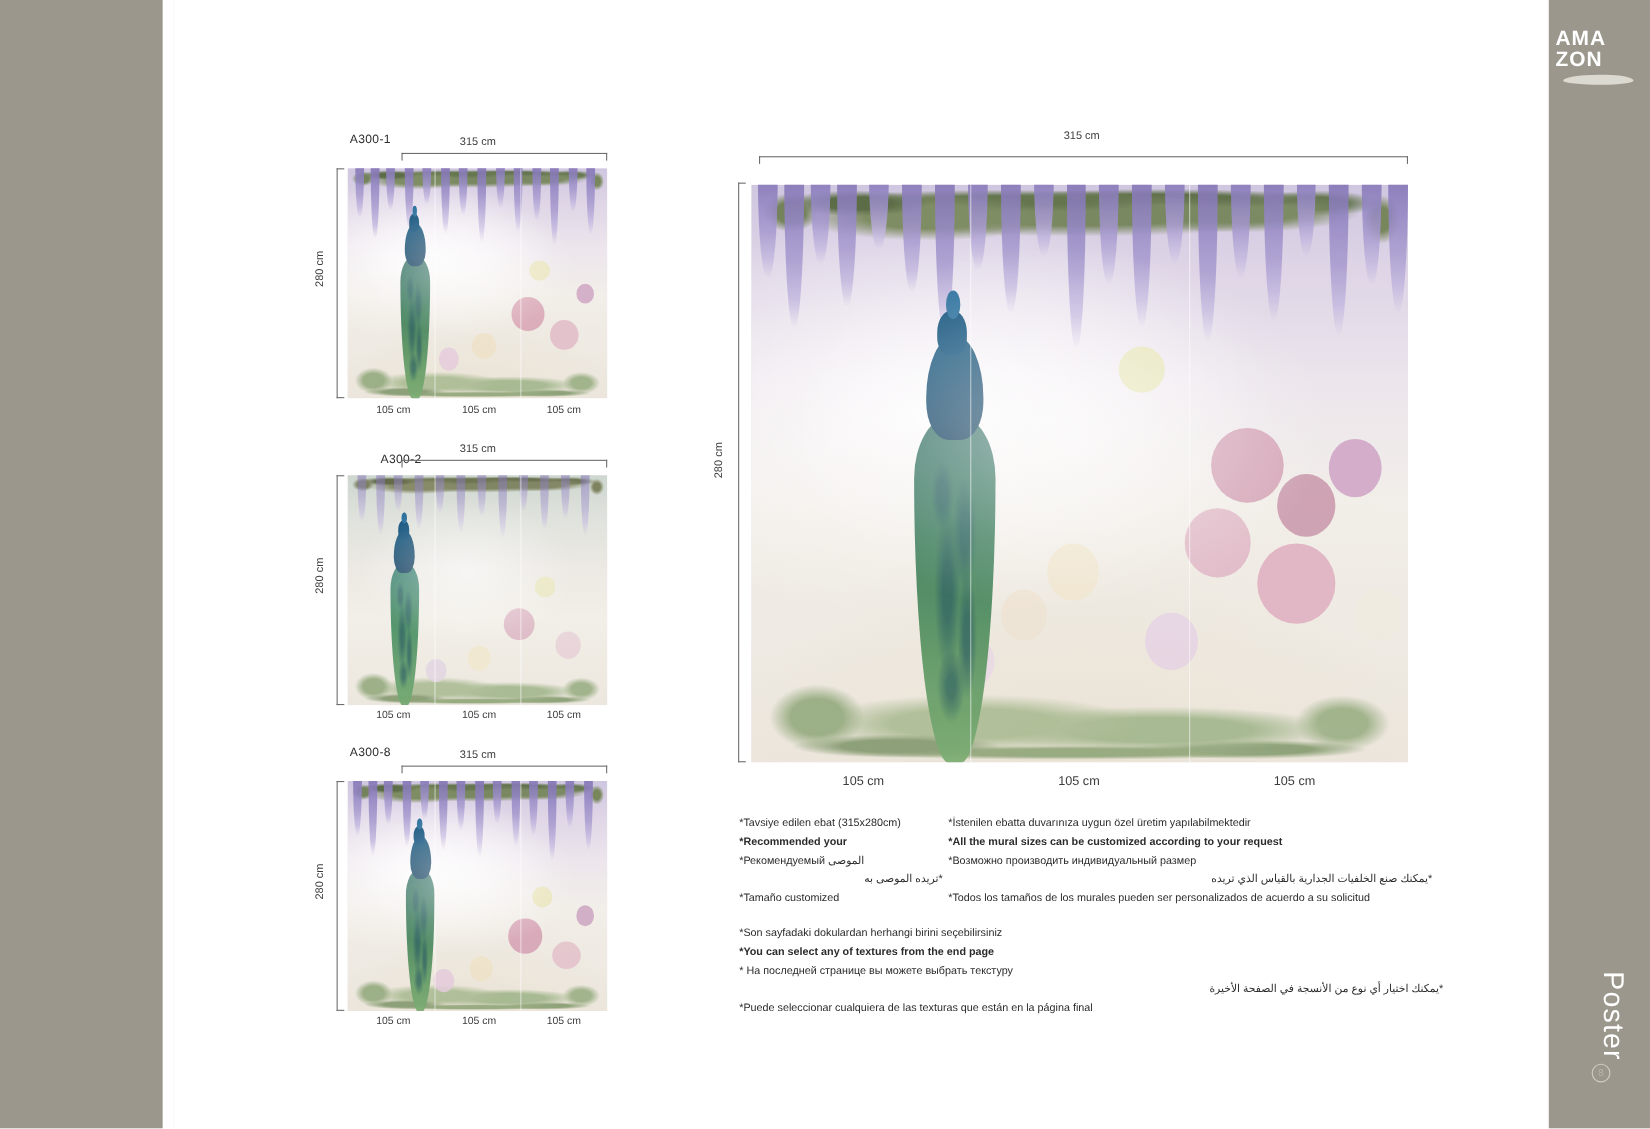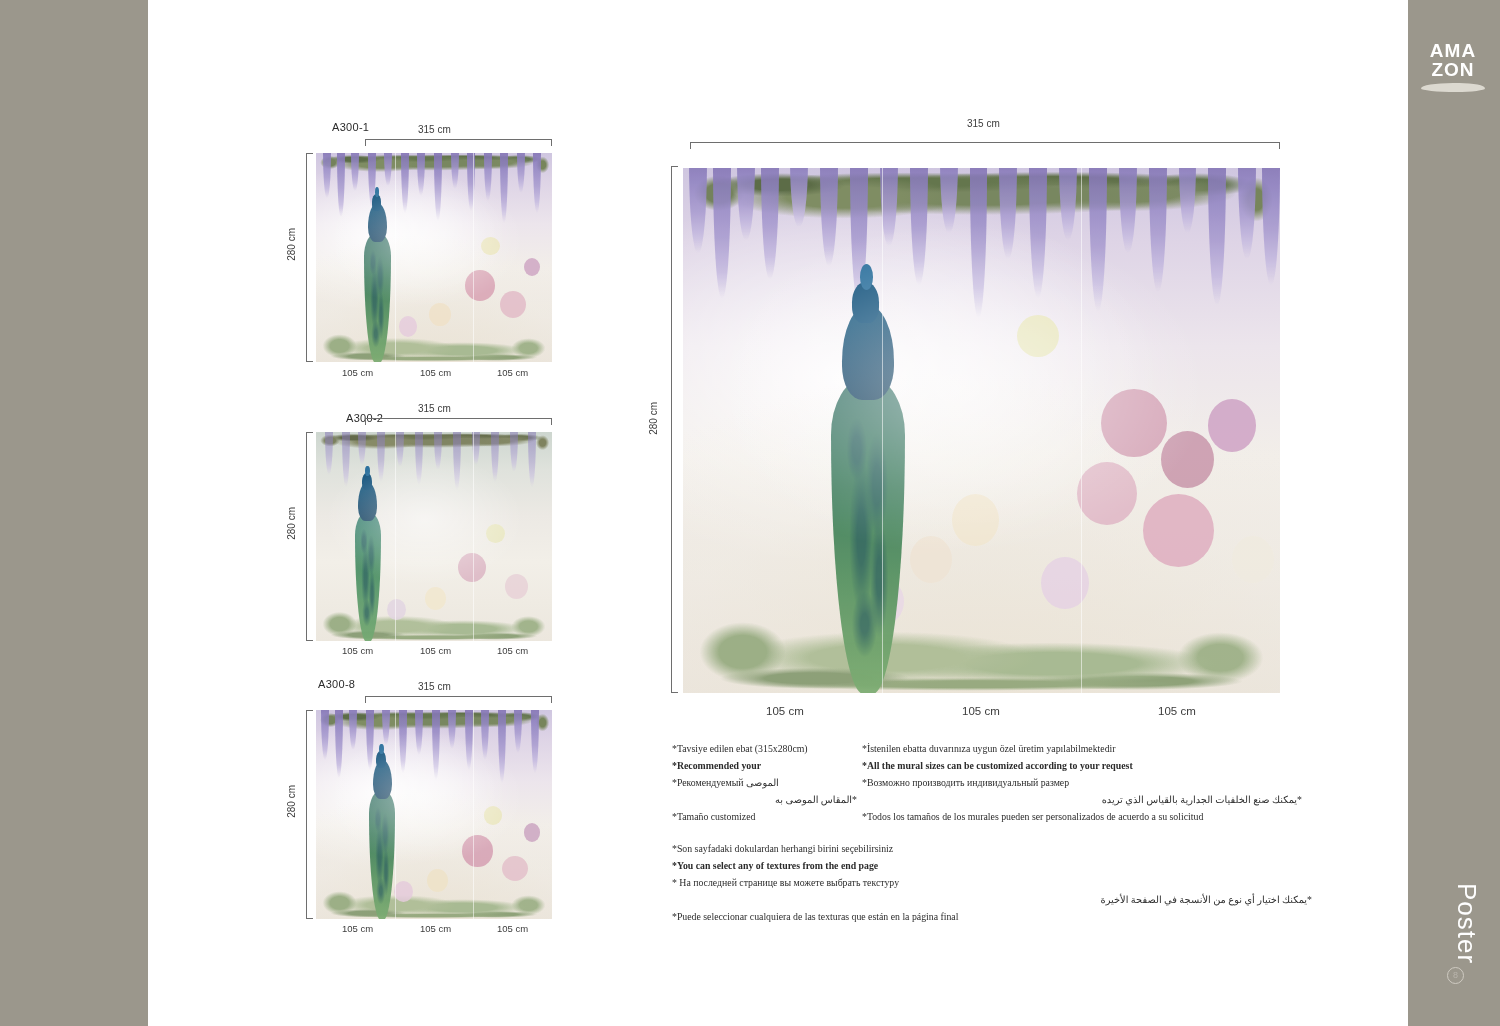--- a/index.html
+++ b/index.html
@@ -43,23 +43,21 @@
     position: absolute;
     left: 158px; top: 0;
     width: 1250px; height: 1026px;
     background: #ffffff;
   }
   
   .brand {
     position: absolute;
     right: 8px; top: 26px;
     width: 78px;
-    text-align: center;
     color: #ffffff;
-    margin-top: 15px;
   }
   .brand-line1 {
     font-size: 19px;
     letter-spacing: 1px;
     font-weight: bold;
     line-height: 19px;
   }
   .brand-line2 {
     font-size: 19px;
     letter-spacing: 1px;
@@ -281,42 +279,42 @@
 
   
   .notes {
     position: absolute;
     font-size: 9.8px;
     color: #2b2b2b;
     line-height: 17px;
   }
   .notes .b { font-weight: bold; }
   .notes .rtl { direction: rtl; unicode-bidi: embed; }
-  .notes p { margin: 0; font-family: Liberation Serif, serif; }
+  .notes p { margin: 0; }
 </style>
 </head>
 <body>
 
 <div id="page">
 
   <div class="frame-left"></div>
   <div class="frame-left-inner"></div>
   <div class="page-sheet"></div>
   <div class="frame-right">
     <div class="brand">
       <div class="brand-line1">AMA</div>
       <div class="brand-line2">ZON</div>
       <div class="brand-swoosh"></div>
     </div>
     <div class="side-label">Poster</div>
   </div>
   <div class="page-number">8</div>
 
   <div>
-    <div class="sku" style="left:332px; top:121px;">A300-1</div>
+    <div class="sku" style="left:318px; top:121px;">A300-1</div>
     <div class="dim-h" style="left:365px; top:139px; width:187px;"></div>
     <div class="dim-label" style="left:414px; top:124px;">315 cm</div>
     <div class="dim-v" style="left:306px; top:153px; height:209px;"></div>
     <div class="dim-label vert" style="left:286px; top:224px;">280 cm</div>
 
     <div class="mural" style="left:316px; top:153px; width:236px; height:209px; position:absolute;">
       <div class="sky"></div>
       <div class="canopy" style="height:38%"></div>
       <div class="drapes">
         <i style="left:3%;  height:40%"></i>
@@ -517,21 +515,21 @@
 
     <div class="big-label" style="left:766px; top:705px;">105 cm</div>
     <div class="big-label" style="left:962px; top:705px;">105 cm</div>
     <div class="big-label" style="left:1158px; top:705px;">105 cm</div>
   </div>
 
   <div class="notes" style="left:672px; top:740px; width:185px;">
     <p>*Tavsiye edilen ebat (315x280cm)</p>
     <p class="b">*Recommended your</p>
     <p>*Рекомендуемый الموصى</p>
-    <p class="rtl">*المقاس الموصى به</p>
+    <p class="rtl">*تريده الموصى به</p>
     <p>*Tamaño customized</p>
   </div>
 
   <div class="notes" style="left:672px; top:840px; width:640px;">
     <p>*Son sayfadaki dokulardan herhangi birini seçebilirsiniz</p>
     <p class="b">*You can select any of textures from the end page</p>
     <p>* На последней странице вы можете выбрать текстуру</p>
     <p class="rtl">*يمكنك اختيار أي نوع من الأنسجة في الصفحة الأخيرة</p>
     <p>*Puede seleccionar cualquiera de las texturas que están en la página final</p>
   </div>

